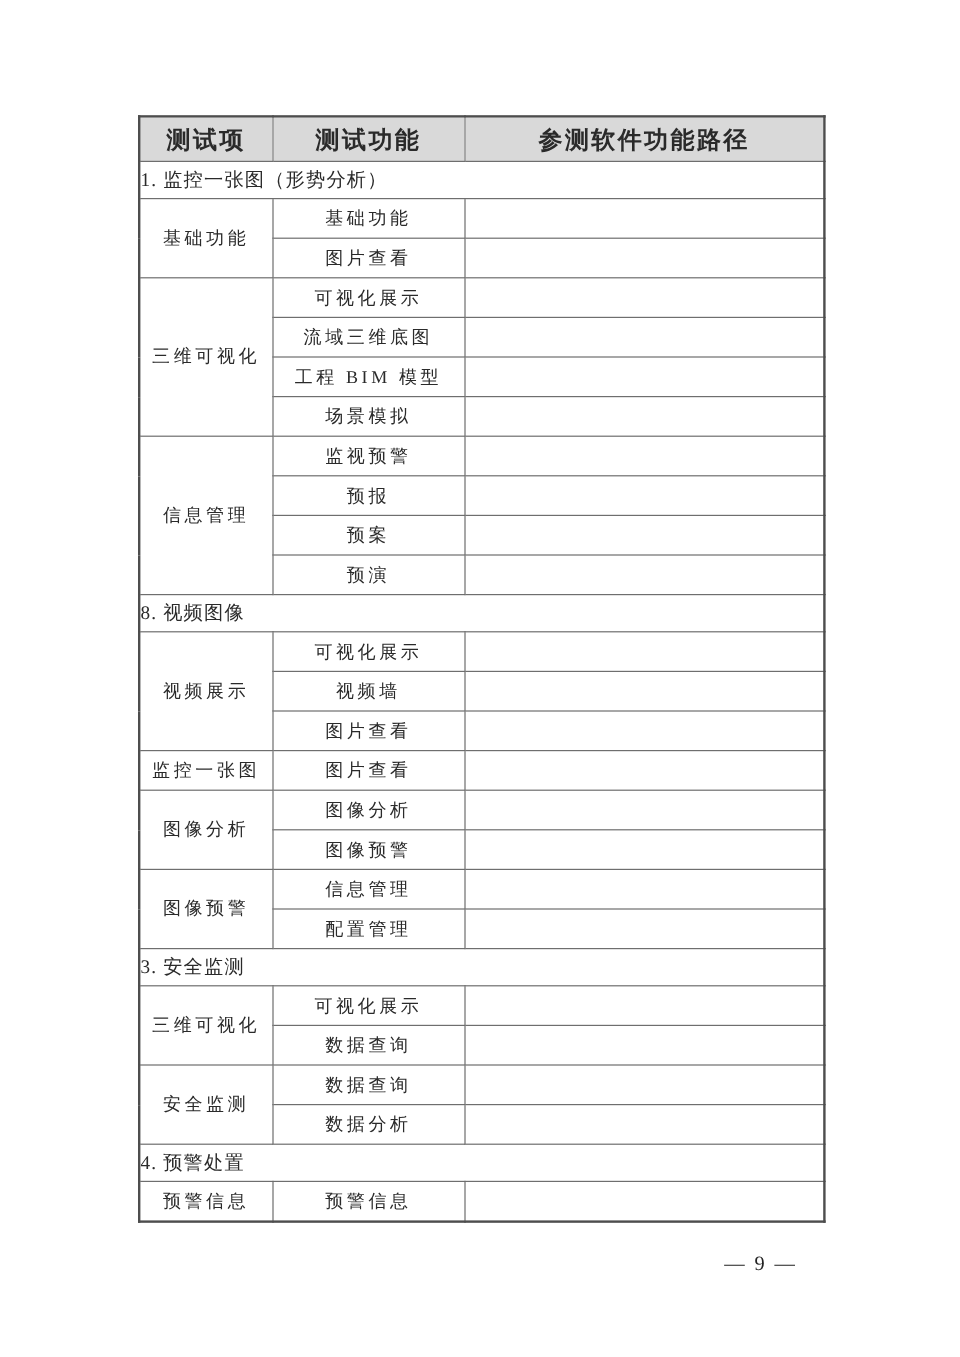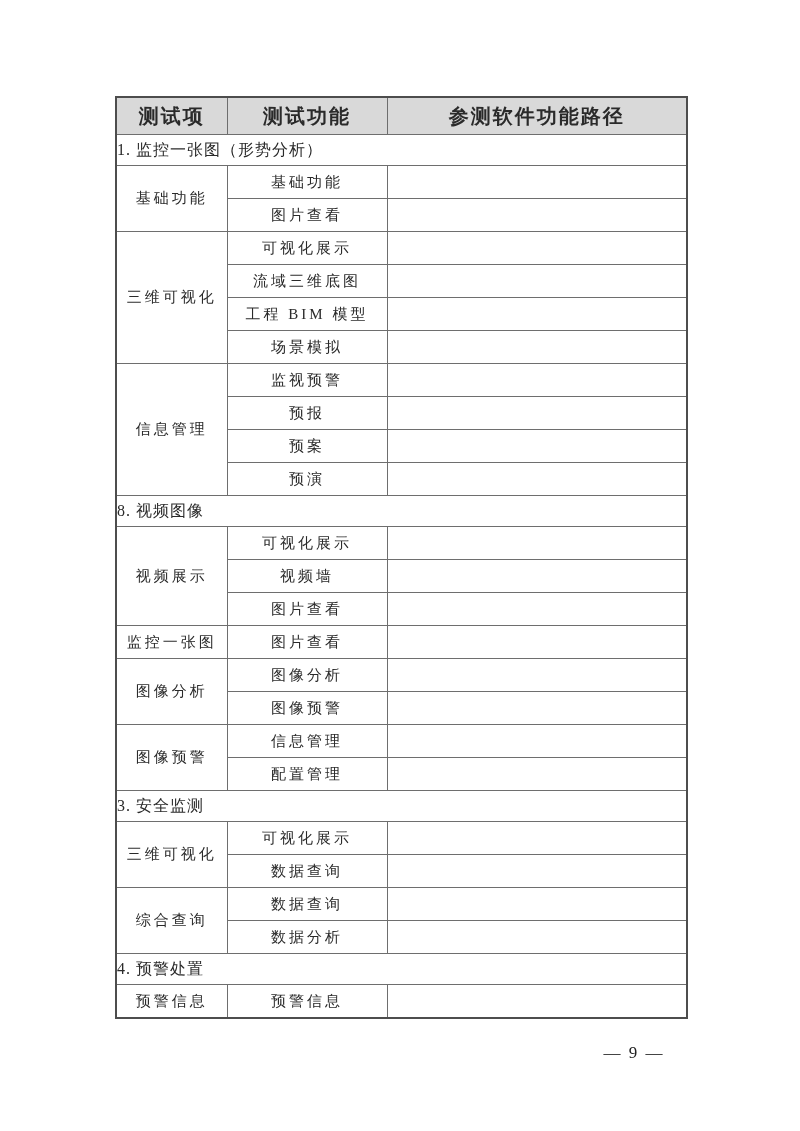--- a/index.html
+++ b/index.html
@@ -181,21 +181,21 @@
         <tr>
           <td rowspan="2" class="item">三维可视化</td>
           <td class="func">可视化展示</td>
           <td class="path"></td>
         </tr>
         <tr>
           <td class="func">数据查询</td>
           <td class="path"></td>
         </tr>
         <tr>
-          <td rowspan="2" class="item">综合查询</td>
+          <td rowspan="2" class="item">安全监测</td>
           <td class="func">数据查询</td>
           <td class="path"></td>
         </tr>
         <tr>
           <td class="func">数据分析</td>
           <td class="path"></td>
         </tr>
         <tr>
           <td colspan="3" class="section">4. 预警处置</td>
         </tr>

